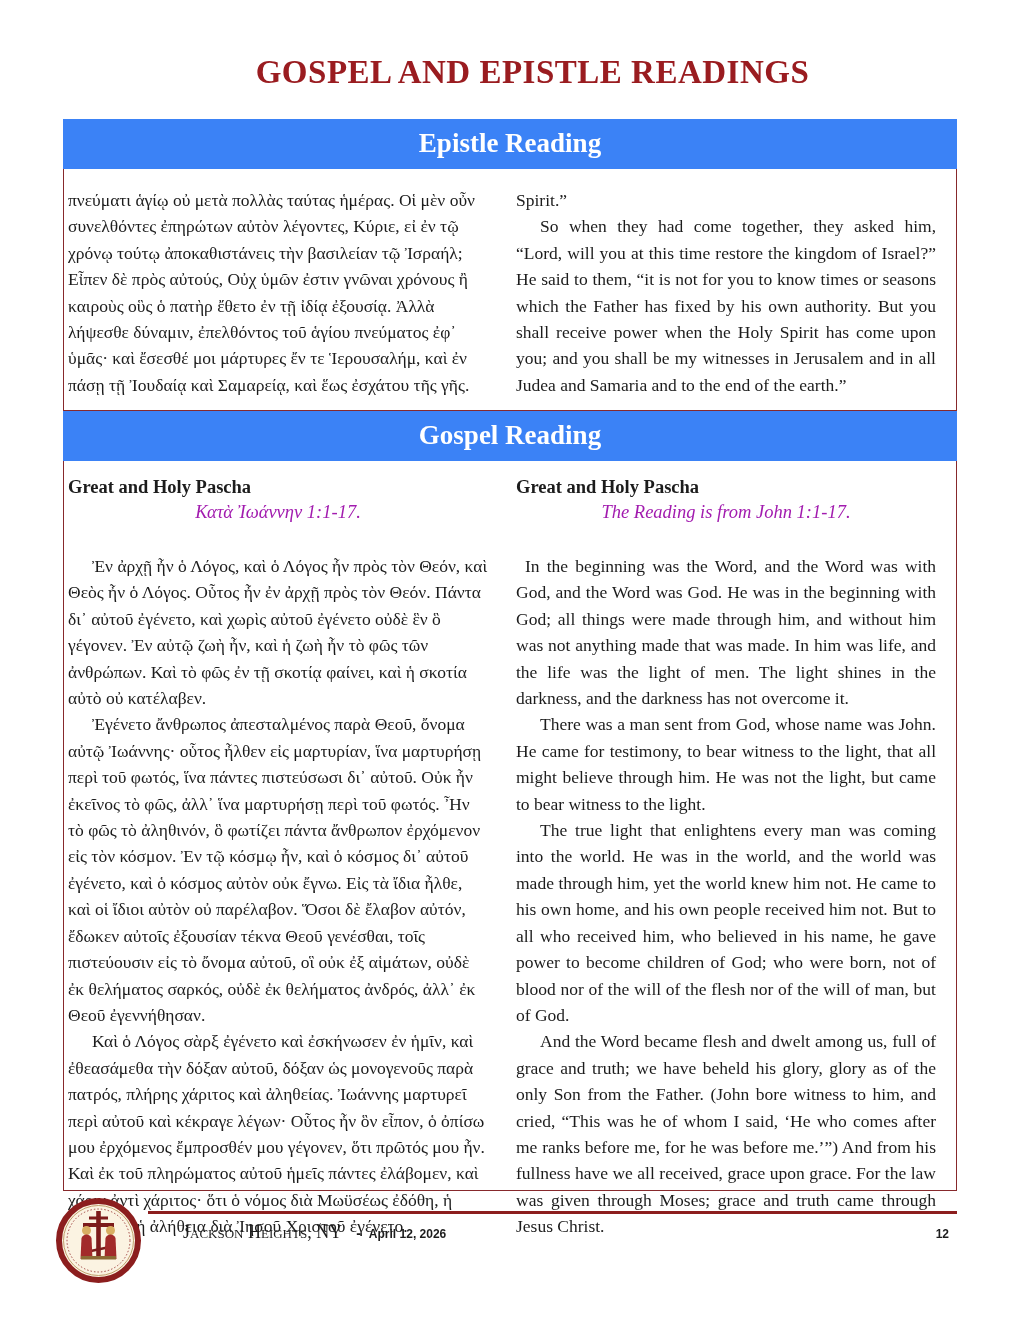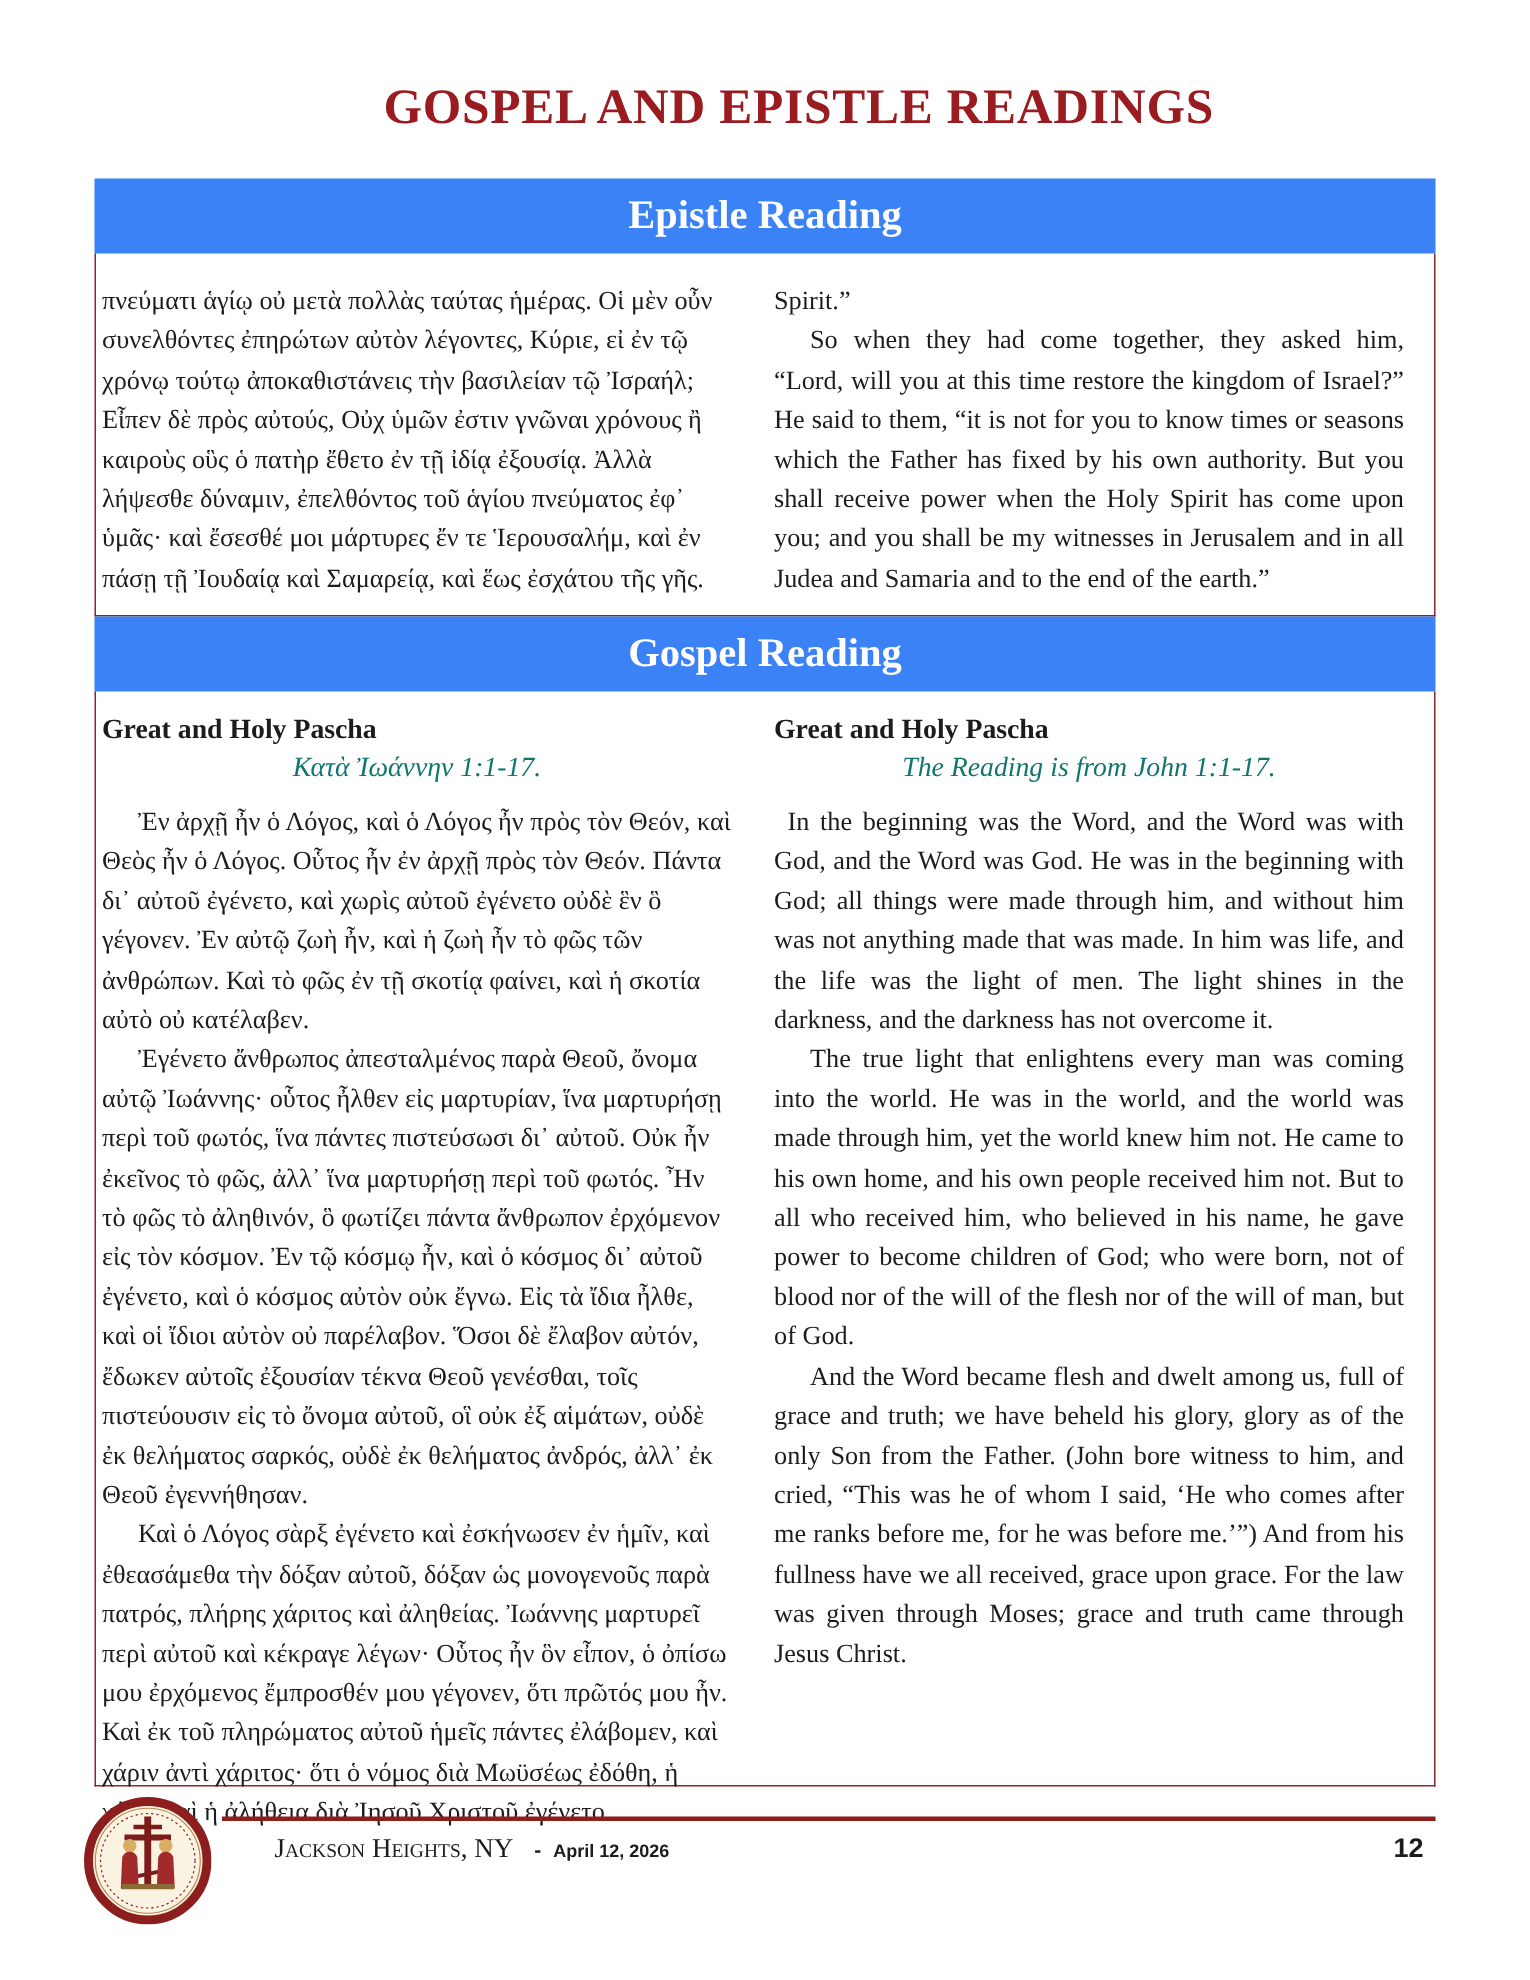--- a/index.html
+++ b/index.html
@@ -48,22 +48,22 @@
     font-weight: bold;
     font-size: 18.5px;
     line-height: 25px;
     margin-top: 2px;
   }
   .col-subtitle {
     text-align: center;
     font-style: italic;
     font-size: 18.5px;
     line-height: 25px;
-    color: #0f766e;
-    margin-bottom: 9px;
+    color: #a21caf;
+    margin-bottom: 28px;
   }
   .footer {
     position: absolute;
     left: 63px; right: 63px;
     top: 1198px;
   }
   .seal {
     position: absolute;
     left: -7px; top: 0;
     width: 85px; height: 85px;
@@ -101,21 +101,21 @@
   .footer-date {
     font-family: Liberation Sans, sans-serif;
     font-weight: bold;
     font-size: 12px;
     white-space: nowrap;
   }
   .page-number {
     margin-left: auto;
     font-family: "Liberation Sans", sans-serif;
     font-weight: bold;
-    font-size: 18px;
+    font-size: 12px;
   }
 </style>
 </head>
 <body>
 
 <div class="page">
 
   <h1 class="page-title">GOSPEL AND EPISTLE READINGS</h1>
 
   <section class="section first">
@@ -138,20 +138,21 @@
         <div class="col-heading">Great and Holy Pascha</div>
         <div class="col-subtitle">Κατὰ Ἰωάννην 1:1-17.</div>
         <p class="indent">Ἐν ἀρχῇ ἦν ὁ Λόγος, καὶ ὁ Λόγος ἦν πρὸς τὸν Θεόν, καὶ Θεὸς ἦν ὁ Λόγος. Οὗτος ἦν ἐν ἀρχῇ πρὸς τὸν Θεόν. Πάντα δι᾽ αὐτοῦ ἐγένετο, καὶ χωρὶς αὐτοῦ ἐγένετο οὐδὲ ἓν ὃ γέγονεν. Ἐν αὐτῷ ζωὴ ἦν, καὶ ἡ ζωὴ ἦν τὸ φῶς τῶν ἀνθρώπων. Καὶ τὸ φῶς ἐν τῇ σκοτίᾳ φαίνει, καὶ ἡ σκοτία αὐτὸ οὐ κατέλαβεν.</p>
         <p class="indent">Ἐγένετο ἄνθρωπος ἀπεσταλμένος παρὰ Θεοῦ, ὄνομα αὐτῷ Ἰωάννης· οὗτος ἦλθεν εἰς μαρτυρίαν, ἵνα μαρτυρήσῃ περὶ τοῦ φωτός, ἵνα πάντες πιστεύσωσι δι᾽ αὐτοῦ. Οὐκ ἦν ἐκεῖνος τὸ φῶς, ἀλλ᾽ ἵνα μαρτυρήσῃ περὶ τοῦ φωτός. Ἦν τὸ φῶς τὸ ἀληθινόν, ὃ φωτίζει πάντα ἄνθρωπον ἐρχόμενον εἰς τὸν κόσμον. Ἐν τῷ κόσμῳ ἦν, καὶ ὁ κόσμος δι᾽ αὐτοῦ ἐγένετο, καὶ ὁ κόσμος αὐτὸν οὐκ ἔγνω. Εἰς τὰ ἴδια ἦλθε, καὶ οἱ ἴδιοι αὐτὸν οὐ παρέλαβον. Ὅσοι δὲ ἔλαβον αὐτόν, ἔδωκεν αὐτοῖς ἐξουσίαν τέκνα Θεοῦ γενέσθαι, τοῖς πιστεύουσιν εἰς τὸ ὄνομα αὐτοῦ, οἳ οὐκ ἐξ αἱμάτων, οὐδὲ ἐκ θελήματος σαρκός, οὐδὲ ἐκ θελήματος ἀνδρός, ἀλλ᾽ ἐκ Θεοῦ ἐγεννήθησαν.</p>
         <p class="indent">Καὶ ὁ Λόγος σὰρξ ἐγένετο καὶ ἐσκήνωσεν ἐν ἡμῖν, καὶ ἐθεασάμεθα τὴν δόξαν αὐτοῦ, δόξαν ὡς μονογενοῦς παρὰ πατρός, πλήρης χάριτος καὶ ἀληθείας. Ἰωάννης μαρτυρεῖ περὶ αὐτοῦ καὶ κέκραγε λέγων· Οὗτος ἦν ὃν εἶπον, ὁ ὀπίσω μου ἐρχόμενος ἔμπροσθέν μου γέγονεν, ὅτι πρῶτός μου ἦν. Καὶ ἐκ τοῦ πληρώματος αὐτοῦ ἡμεῖς πάντες ἐλάβομεν, καὶ χάριν ἀντὶ χάριτος· ὅτι ὁ νόμος διὰ Μωϋσέως ἐδόθη, ἡ χάρις καὶ ἡ ἀλήθεια διὰ Ἰησοῦ Χριστοῦ ἐγένετο.</p>
       </div>
       <div class="col english">
         <div class="col-heading">Great and Holy Pascha</div>
         <div class="col-subtitle">The Reading is from John 1:1-17.</div>
         <p class="indent-sm">In the beginning was the Word, and the Word was with God, and the Word was God. He was in the beginning with God; all things were made through him, and without him was not anything made that was made. In him was life, and the life was the light of men. The light shines in the darkness, and the darkness has not overcome it.</p>
+        <p class="indent">There was a man sent from God, whose name was John. He came for testimony, to bear witness to the light, that all might believe through him. He was not the light, but came to bear witness to the light.</p>
         <p class="indent">The true light that enlightens every man was coming into the world. He was in the world, and the world was made through him, yet the world knew him not. He came to his own home, and his own people received him not. But to all who received him, who believed in his name, he gave power to become children of God; who were born, not of blood nor of the will of the flesh nor of the will of man, but of God.</p>
         <p class="indent">And the Word became flesh and dwelt among us, full of grace and truth; we have beheld his glory, glory as of the only Son from the Father. (John bore witness to him, and cried, “This was he of whom I said, ‘He who comes after me ranks before me, for he was before me.’”) And from his fullness have we all received, grace upon grace. For the law was given through Moses; grace and truth came through Jesus Christ.</p>
       </div>
     </div>
   </section>
 
   <div class="footer">
     <div class="seal">
       <svg width="85" height="85" viewBox="0 0 85 85" xmlns="http://www.w3.org/2000/svg">
         <circle cx="42.5" cy="42.5" r="39.5" fill="#fbf3e2" stroke="#8c1e1e" stroke-width="6"></circle>

